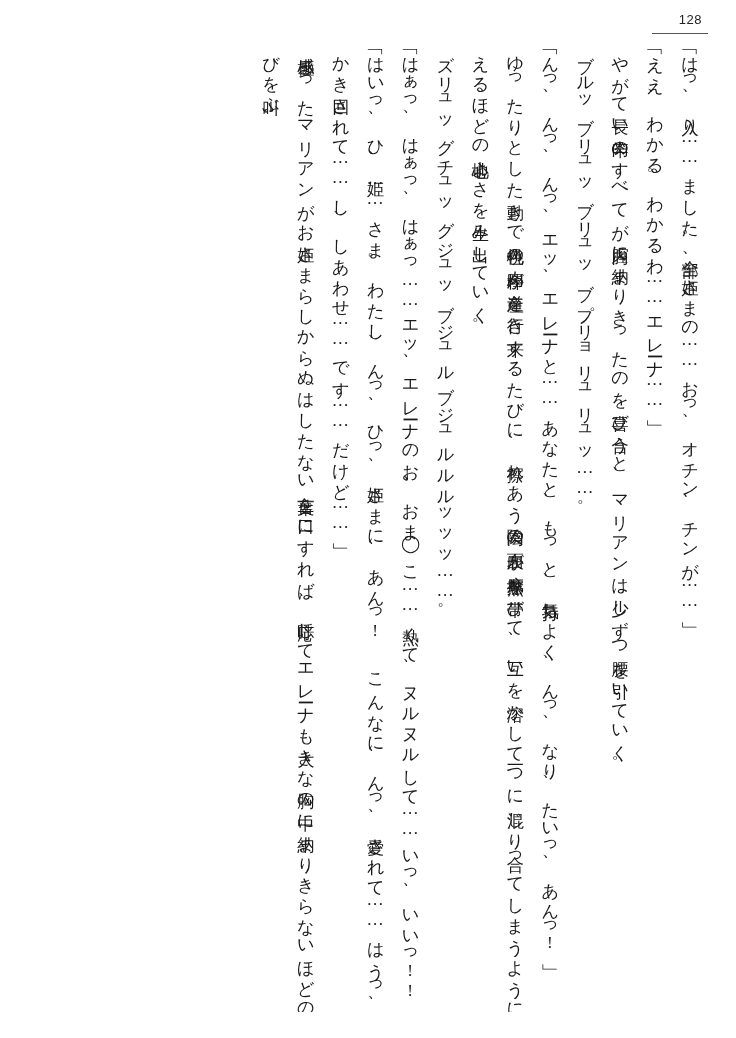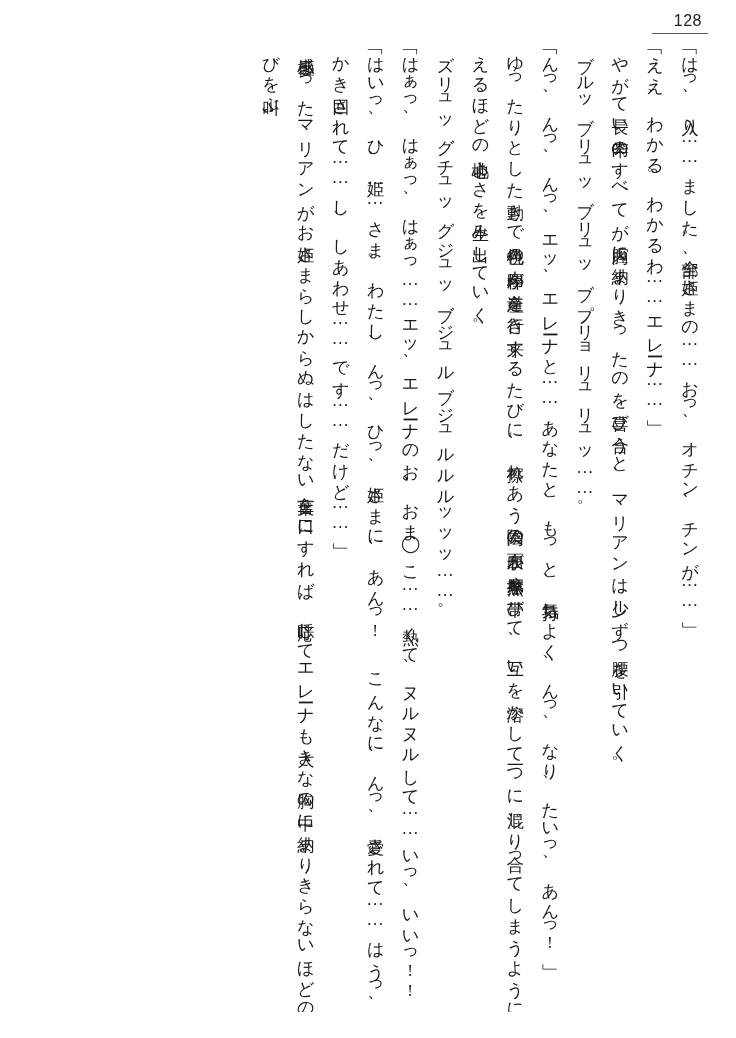--- a/index.html
+++ b/index.html
@@ -17,21 +17,21 @@
     height: 1038px;
     background: #ffffff;
     overflow: hidden;
     box-sizing: border-box;
   }
   
   .page-number {
     position: absolute;
     top: 12px;
     right: 34px;
-    font-size: 16px;
+    font-size: 13px;
     letter-spacing: 0.5px;
     color: #222;
     font-family: "Liberation Sans", sans-serif;
   }
   
   .header-rule {
     position: absolute;
     top: 33px;
     right: 28px;
     width: 56px;

